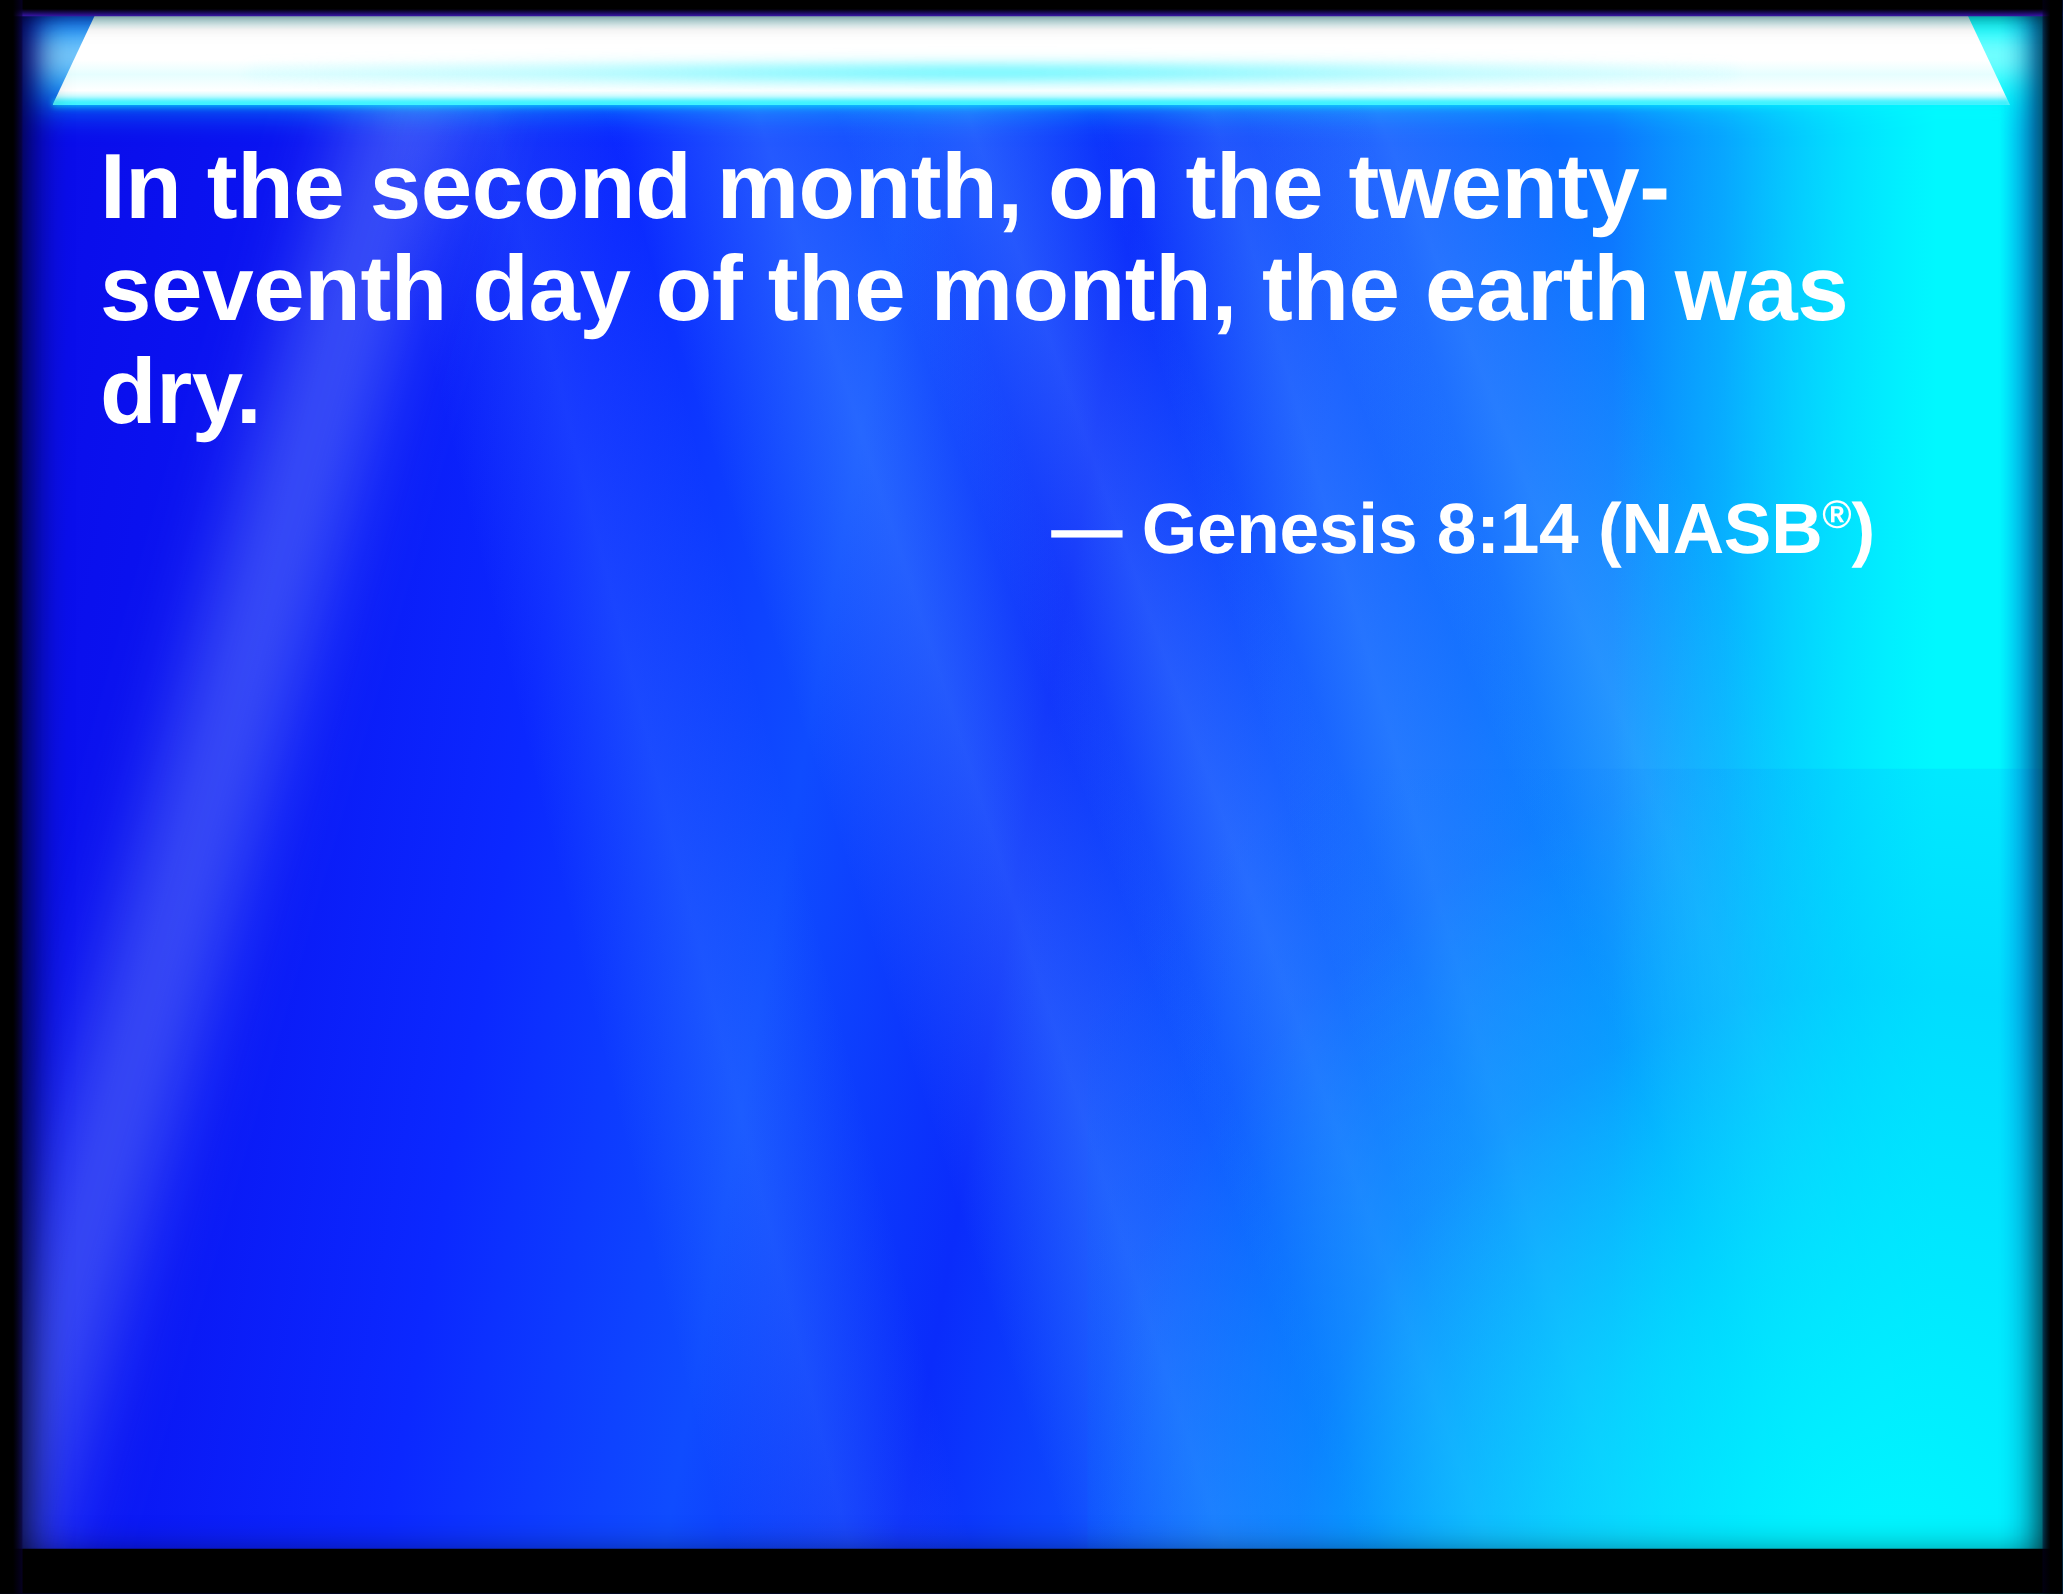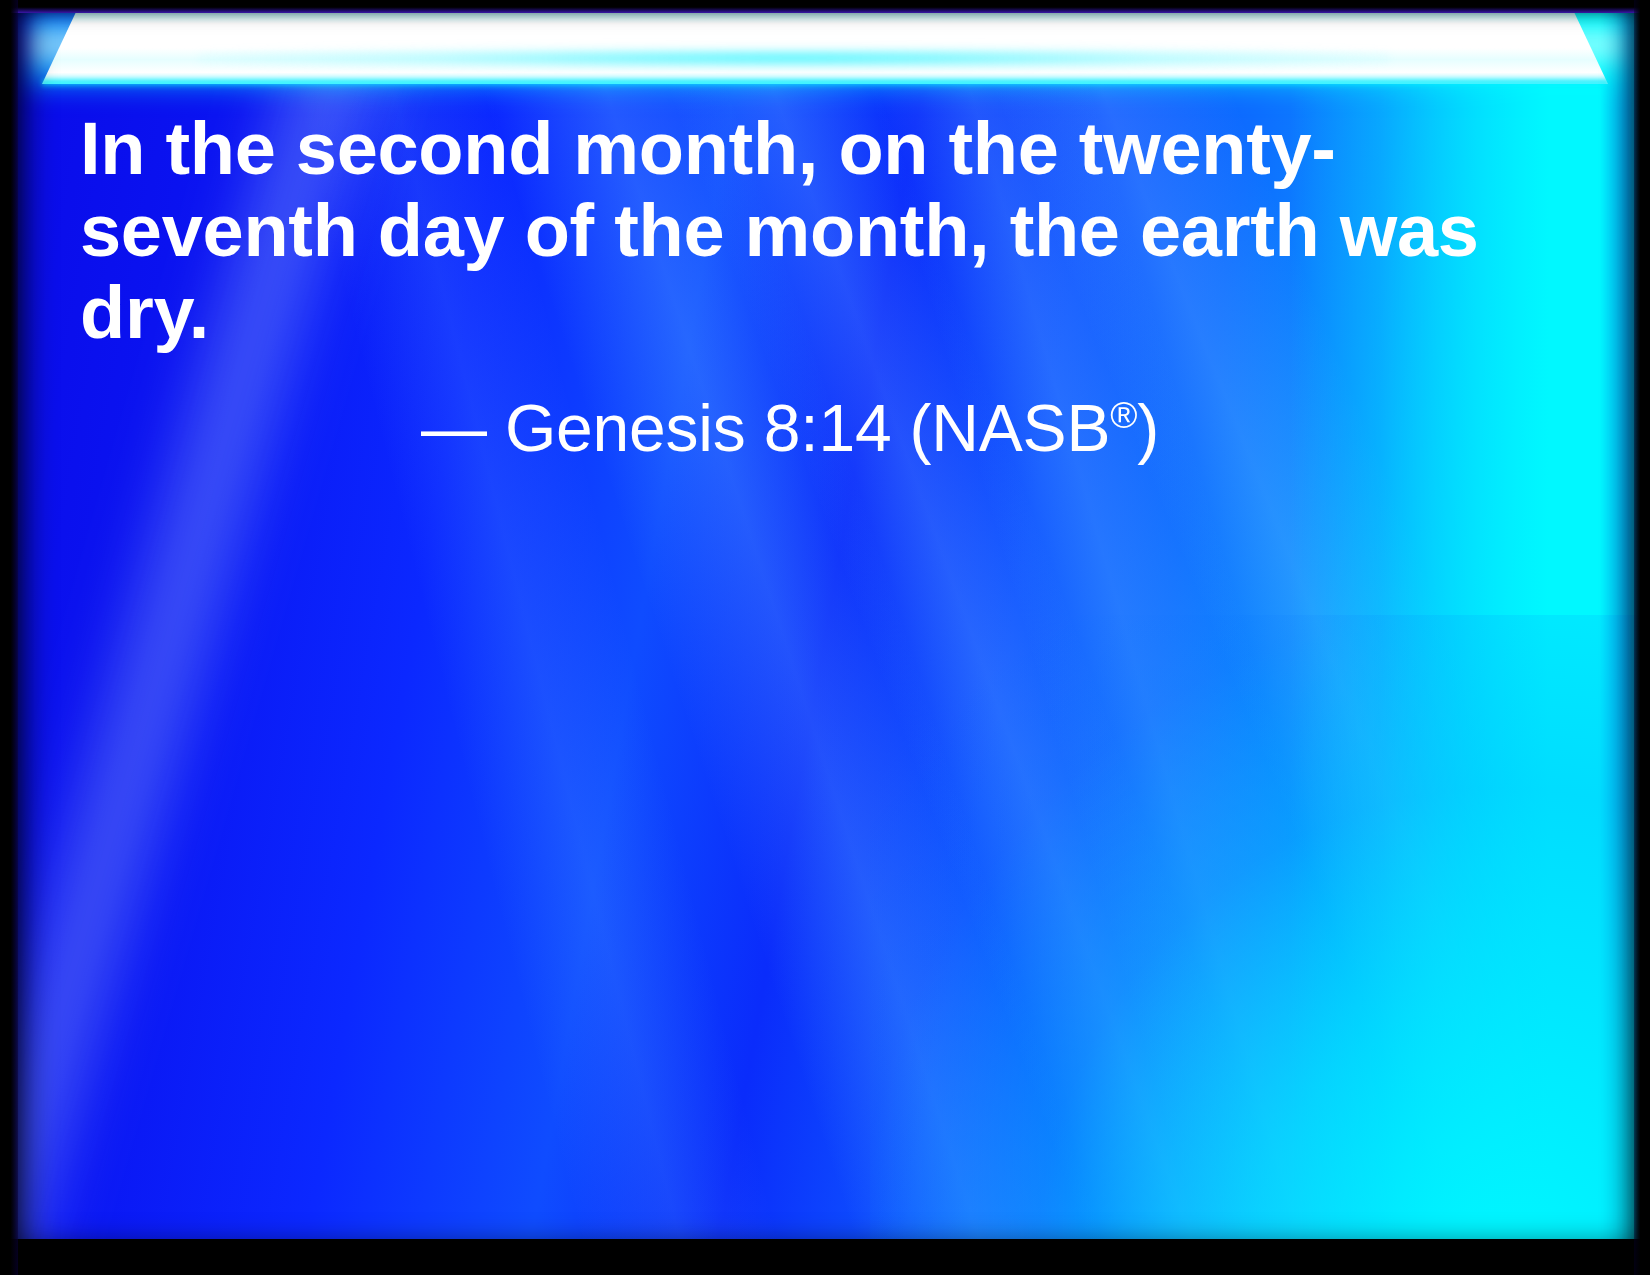--- a/index.html
+++ b/index.html
@@ -211,24 +211,24 @@
     line-height: 1.11;
     font-weight: 700;
     letter-spacing: -0.3px;
     text-align: left;
   }
 
   .attribution {
     margin: 0;
     margin-top: 40px;
     color: #ffffff;
-    font-size: 66px;
+    font-size: 57px;
     line-height: 1.05;
-    font-weight: 400;
-    text-align: center;
+    font-weight: 700;
+    text-align: right;
     letter-spacing: -0.2px;
     white-space: nowrap;
   }
   .attribution .reg {
     font-size: 0.56em;
     vertical-align: super;
     line-height: 0;
   }
 </style>
 </head>

